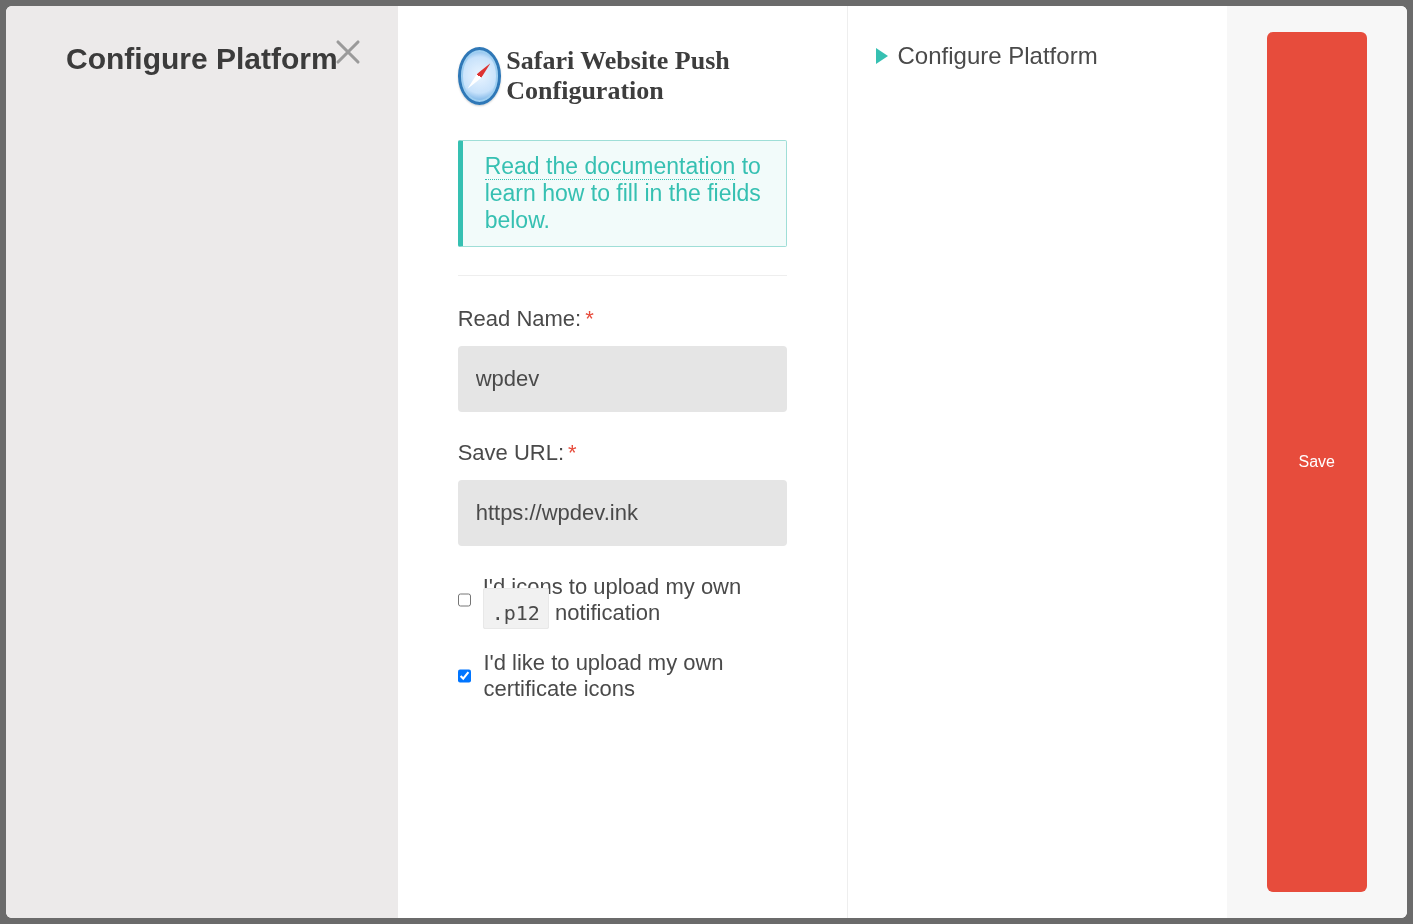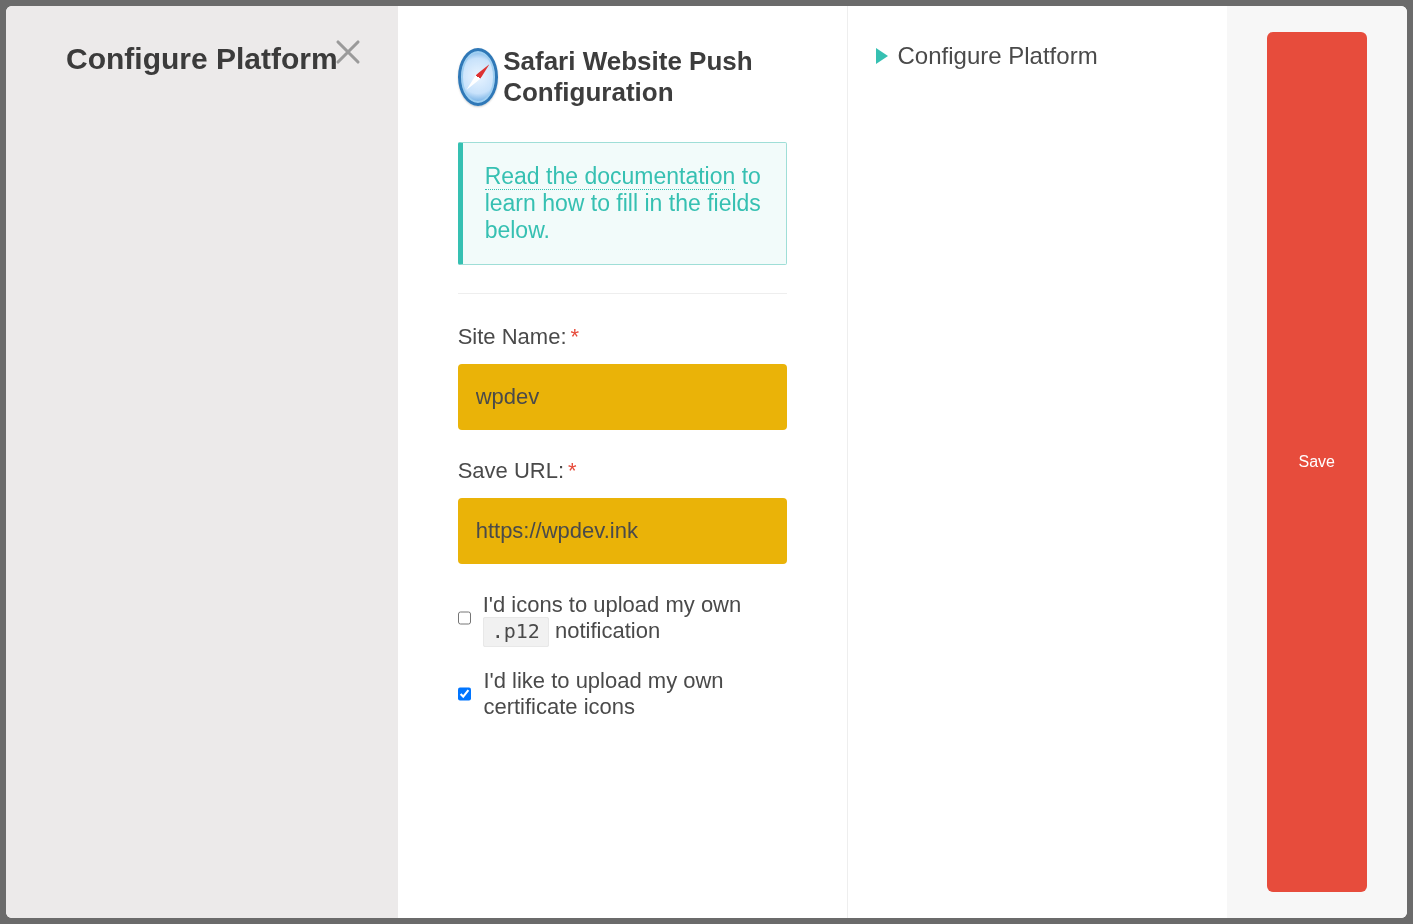--- a/index.html
+++ b/index.html
@@ -68,20 +68,21 @@
   .side-col {
     width: 380px;
     padding: 36px 40px 20px 28px;
     border-left: 1px solid #eee;
   }
   .section-header {
     display: flex;
     align-items: center;
     gap: 5px;
     margin-bottom: 34px;
+    font-family: Liberation Serif, serif;
   }
   .safari-icon {
     width: 58px;
     height: 58px;
     border-radius: 50%;
     background: radial-gradient(circle at 50% 48%, #e9f4ff 0%, #c8e2fb 55%, #3c8fd6 100%);
     border: 3px solid #2f78b7;
     position: relative;
     box-shadow: inset 0 0 0 2px #9fcff1, 0 1px 2px rgba(0,0,0,0.2);
   }
@@ -96,21 +97,21 @@
   }
   .section-title {
     font-size: 26px;
     font-weight: 700;
     color: #3d3d3d;
   }
   .doc-callout {
     border: 1px solid #9fded7;
     border-left: 5px solid #36c0b2;
     background: #f2fbfa;
-    padding: 20px 22px;
+    padding: 12px 22px;
     margin-bottom: 28px;
     border-radius: 2px;
     font-size: 23px;
     color: #36c0b2;
   }
   .doc-callout a {
     color: #36c0b2;
     text-decoration: none;
     border-bottom: 1px dotted #36c0b2;
   }
@@ -122,21 +123,21 @@
   .field-group { margin-bottom: 28px; }
   .field-label {
     font-size: 22px;
     color: #4a4a4a;
     margin-bottom: 14px;
     display: block;
   }
   .req { color: #e74c3c; margin-left: 4px; }
   .text-input {
     width: 100%;
-    background: #eab308;
+    background: #e5e5e5;
     border: none;
     border-radius: 4px;
     padding: 20px 18px;
     font-size: 22px;
     color: #4a4a4a;
     outline: none;
   }
   .check-row {
     display: flex;
     align-items: center;
@@ -146,21 +147,21 @@
     margin-bottom: 24px;
   }
   .check-row input[type="checkbox"] {
     width: 18px;
     height: 18px;
     cursor: pointer;
   }
   .check-row code {
     background: #f1f1f1;
     border: 1px solid #e8e8e8;
-    padding: 1px 8px 3px 8px;
+    padding: 12px 8px 3px 8px;
     font-family: Menlo, Consolas, monospace;
     font-size: 20px;
     border-radius: 2px;
   }
   .side-link {
     display: flex;
     align-items: center;
     gap: 10px;
     font-size: 24px;
     color: #4a4a4a;
@@ -213,21 +214,21 @@
       </div>
 
       <div class="doc-callout">
         <a href="#">Read the documentation</a><span> to learn how to fill in the fields below.</span>
       </div>
 
       <hr class="divider">
 
       <div class="field-group">
         <label class="field-label">
-          <span>Site Name:</span><span class="req">*</span>
+          <span>Read Name:</span><span class="req">*</span>
         </label>
         <input type="text" class="text-input" value="wpdev" style="">
       </div>
 
       <div class="field-group">
         <label class="field-label">
           <span>Save URL:</span><span class="req">*</span>
         </label>
         <input type="text" class="text-input" value="https://wpdev.ink" style="">
       </div>

